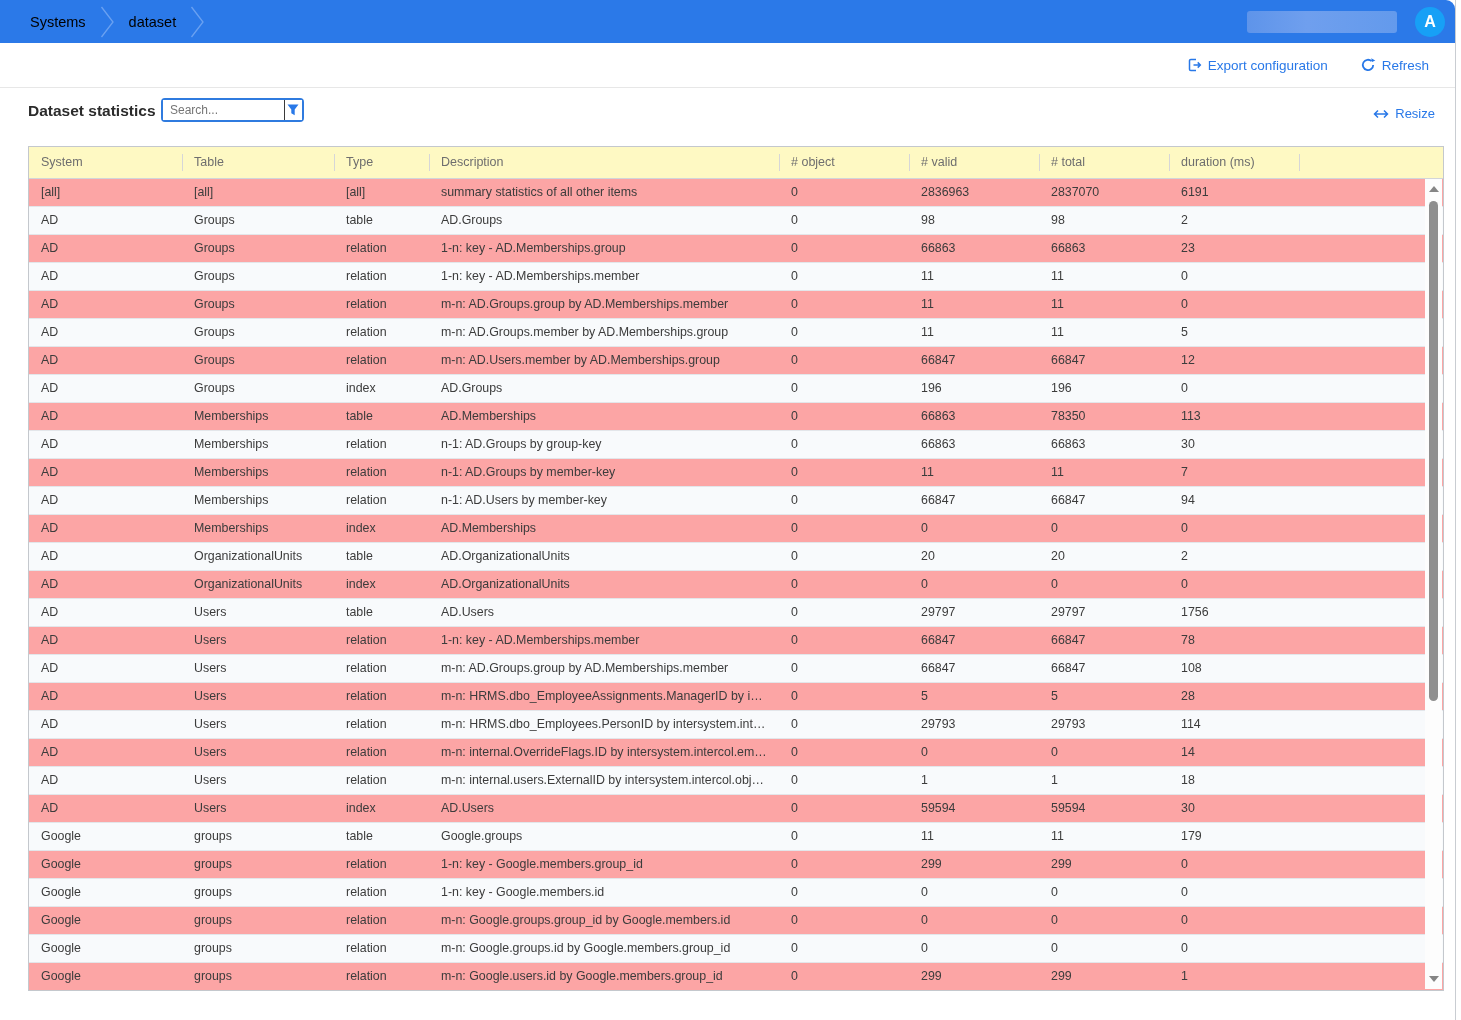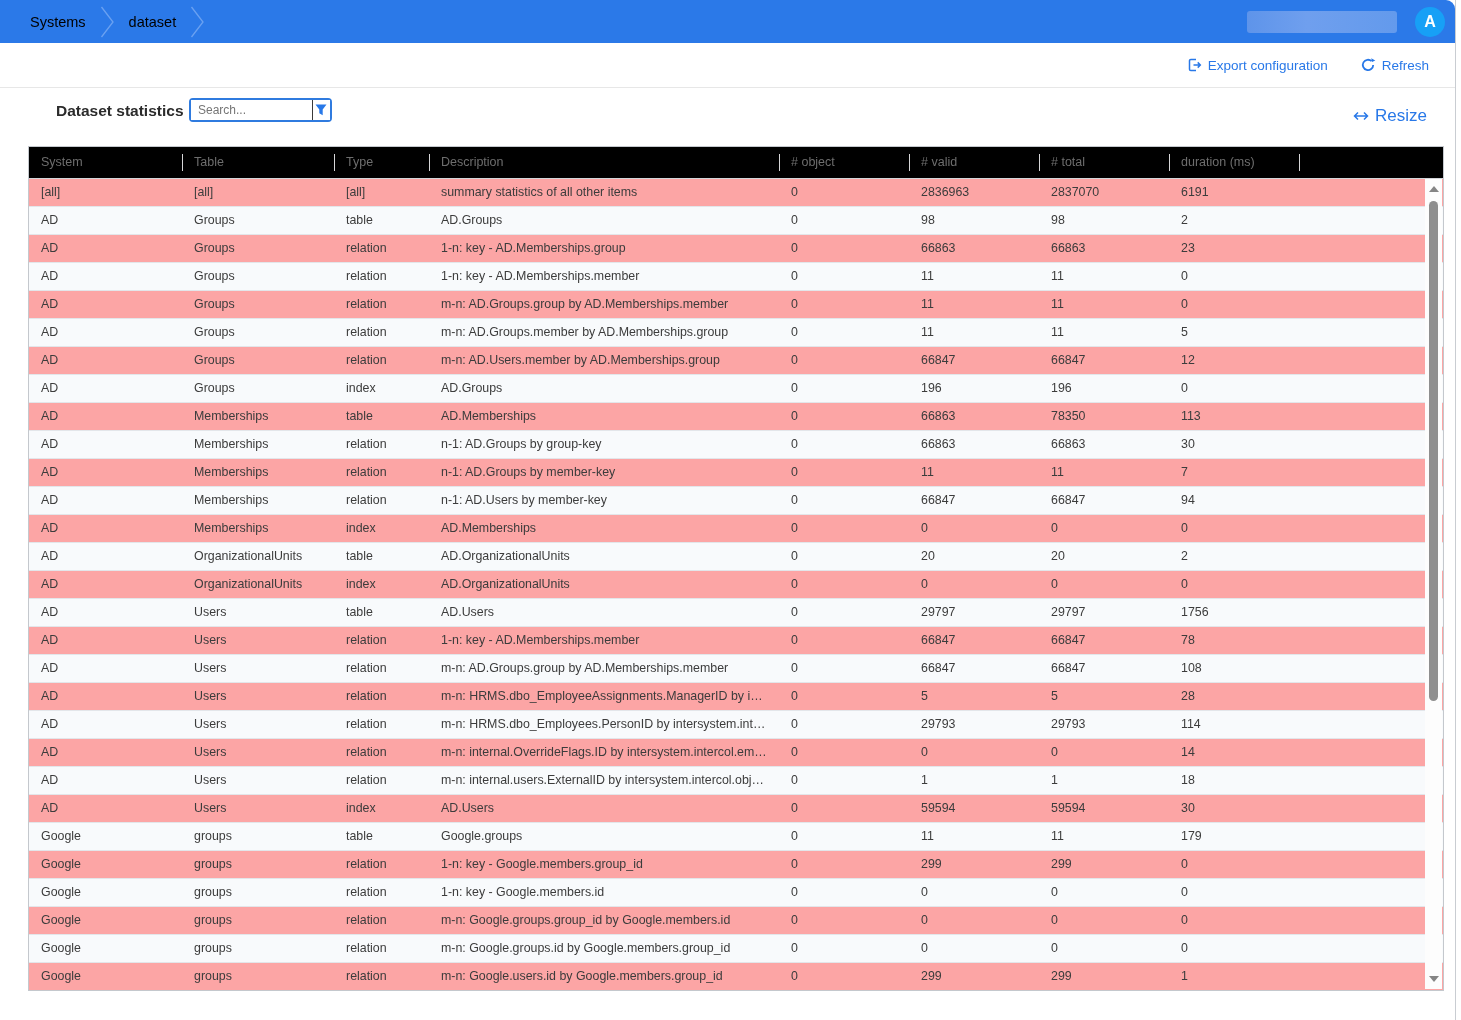--- a/index.html
+++ b/index.html
@@ -16,32 +16,32 @@
   .topbar-right { position:absolute; right:10px; top:0; height:43px; display:flex; align-items:center; gap:18px; }
   .redacted-pill { width:150px; height:22px; border-radius:3px; background:linear-gradient(90deg,#5e94ea,#6f9fee 40%,#639aec); }
   .avatar { width:30px; height:30px; border-radius:50%; background:#17a0f6; color:#fff; font-weight:bold; font-size:16px; display:flex; align-items:center; justify-content:center; cursor:pointer; }
 
   
   .toolbar { height:45px; display:flex; align-items:center; justify-content:flex-end; gap:32px; padding-right:26px; border-bottom:1px solid #e7e7e7; }
   .blue-link { display:inline-flex; align-items:center; gap:6px; color:#2878e8; font-size:13.5px; cursor:pointer; text-decoration:none; }
   .blue-link svg { display:block; }
 
   
-  .title-row { position:relative; height:58px;margin-left:28px; }
+  .title-row { position:relative; height:58px; }
   .page-title { position:absolute; left:28px; top:14px; font-size:15.5px; font-weight:bold; color:#2b2b2b; }
   .search-box { position:absolute; left:161px; top:10px; width:143px; height:24px; border:2px solid #2f7bdf; border-radius:4px; background:#fff; display:flex; align-items:stretch; }
   .search-box input { flex:1 1 auto; min-width:0; border:none; outline:none; padding:0 7px; font-size:12px; color:#1d4ed8; font-family:"Liberation Sans", sans-serif; }
   .search-box input::placeholder { color:#757575; }
   .filter-btn { width:26px; border-left:1px solid #3a3a3a; display:flex; align-items:center; justify-content:center; cursor:pointer; background:#fff; }
-  .resize-link { position:absolute; right:28px; top:18px; font-size:17px; }
+  .resize-link { position:absolute; right:20px; top:18px; font-size:13px; }
 
   
   .table-wrap { position:relative; margin-left:28px; width:1416px; height:845px; border:1px solid #c4c8cd; overflow:hidden; background:#fff; }
   table { border-collapse:collapse; table-layout:fixed; width:1414px; }
-  thead th { height:31px; background:#000000; color:#6e6e6e; font-weight:normal; font-size:12.5px; text-align:left; padding:0 12px; position:relative; white-space:nowrap; }
+  thead th { height:31px; background:#fef9c3; color:#6e6e6e; font-weight:normal; font-size:12.5px; text-align:left; padding:0 12px; position:relative; white-space:nowrap; }
   thead th + th::before { content:""; position:absolute; left:0; top:7px; width:1px; height:17px; background:#d6d6d8; }
   thead tr { border-bottom:1px solid #d2d5d9; }
   tbody td { height:28px; font-size:12.4px; color:#3c3c3c; padding:0 12px; white-space:nowrap; overflow:hidden; text-overflow:ellipsis; }
   tbody tr { border-top:1px solid #e3e6ea; background:#fca5a5; cursor:default; }
   tbody tr:first-child { border-top:none; }
   tbody tr:nth-child(even) { background:#f8fafc; }
 
   
   .vscrollbar { position:absolute; top:32px; right:1px; bottom:1px; width:17px; background:#fdfdfd; }
   .scroll-arrow { position:absolute; left:0; width:17px; height:12px; display:flex; align-items:center; justify-content:center; cursor:pointer; }

